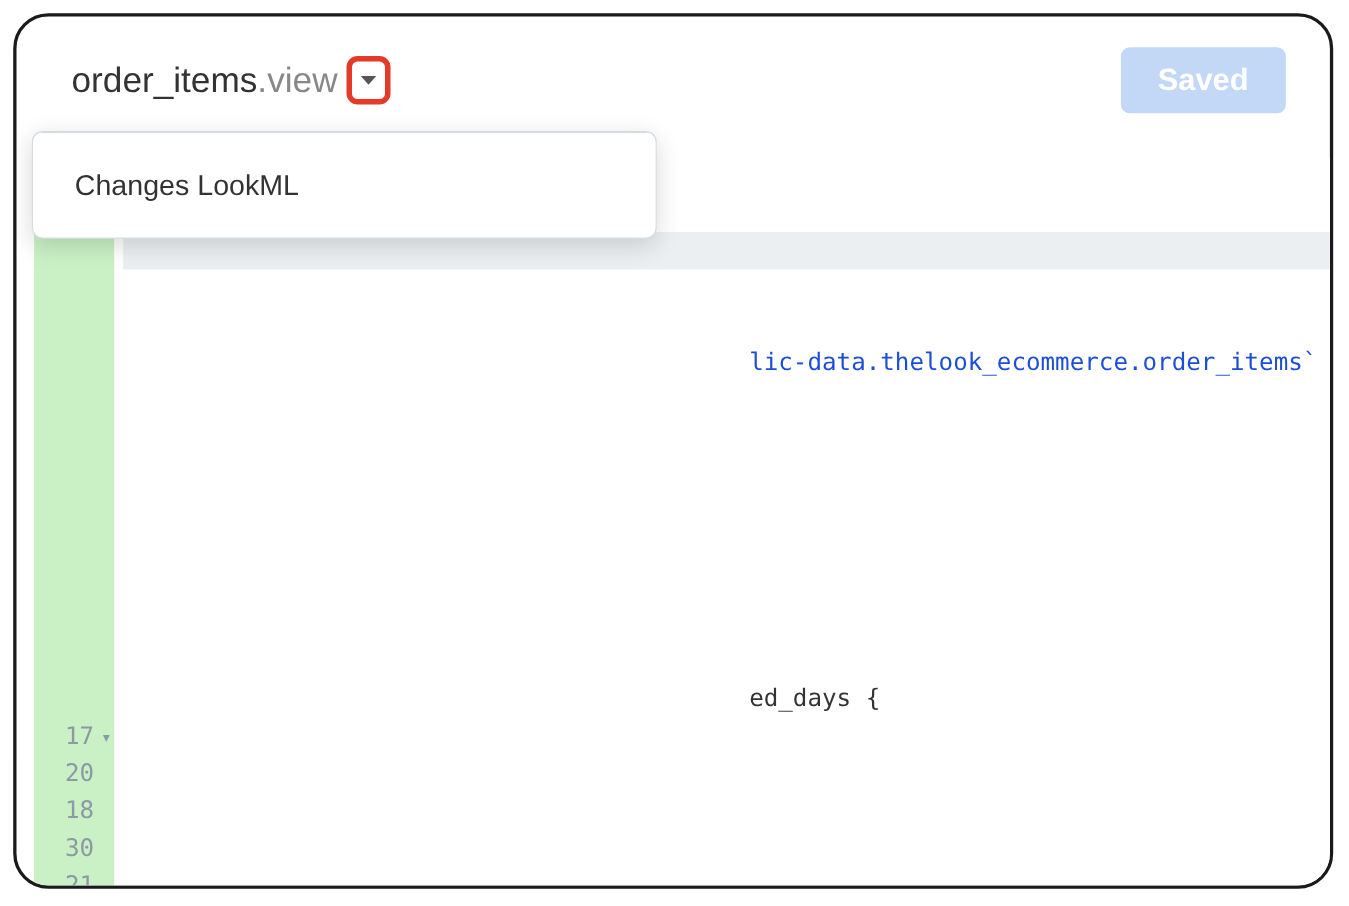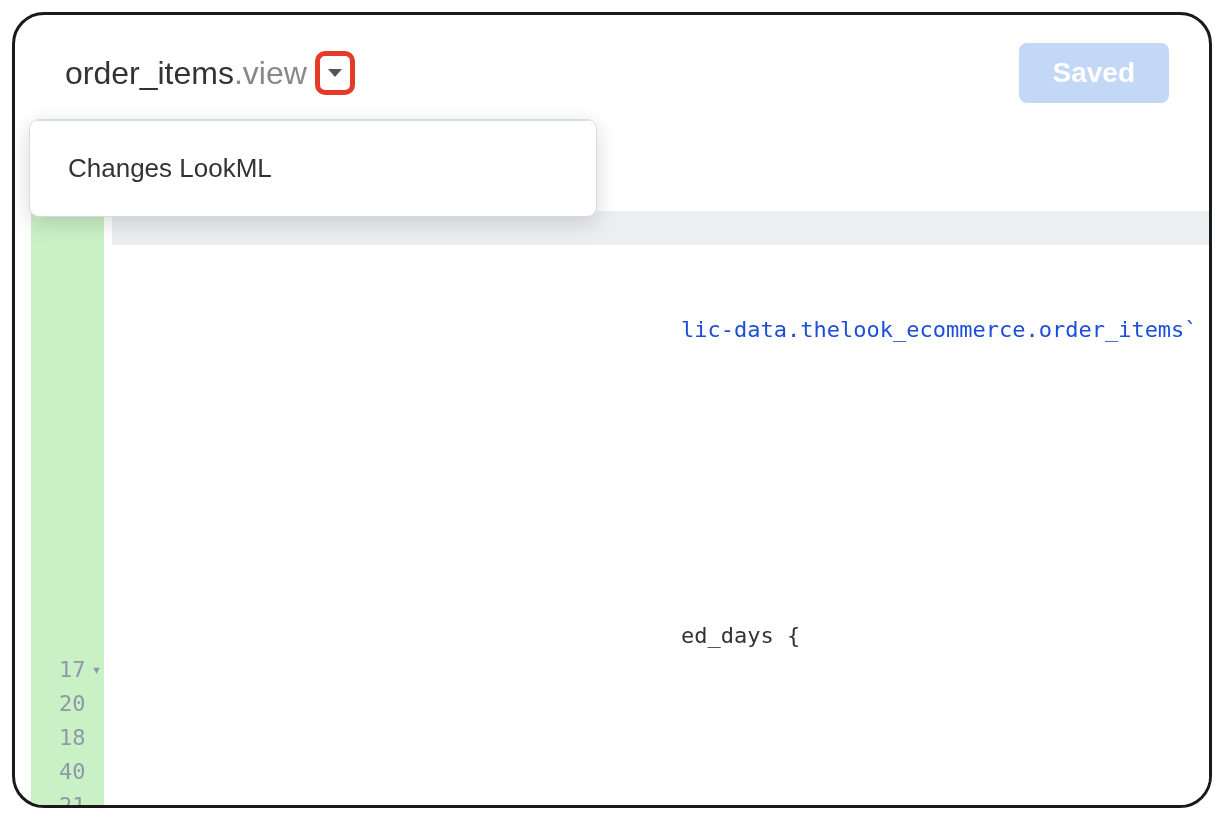--- a/index.html
+++ b/index.html
@@ -171,21 +171,21 @@
       <div class="ln"></div>
       <div class="ln"></div>
       <div class="ln"></div>
       <div class="ln"></div>
       <div class="ln"></div>
       <div class="ln"></div>
       <div class="ln"></div>
       <div class="ln fold">17</div>
       <div class="ln">20</div>
       <div class="ln">18</div>
-      <div class="ln">40</div>
+      <div class="ln">30</div>
       <div class="ln">21</div>
     </div>
     <div class="code">
       <div class="ln sel"></div>
       <div class="ln"><span style="visibility:hidden">xxxxxxxxxxxxxxxxxxxxxxxxxxxxxxxxxxxxxxxxxxx</span><span class="str">lic-data.thelook_ecommerce.order_items`</span><span class="punct"> ;;</span></div>
       <div class="ln"></div>
       <div class="ln"></div>
       <div class="ln"><span style="visibility:hidden">xxxxxxxxxxxxxxxxxxxxxxxxxxxxxxxxxxxxxxxxxxx</span><span>ed_days {</span></div>
       <div class="ln"></div>
       

